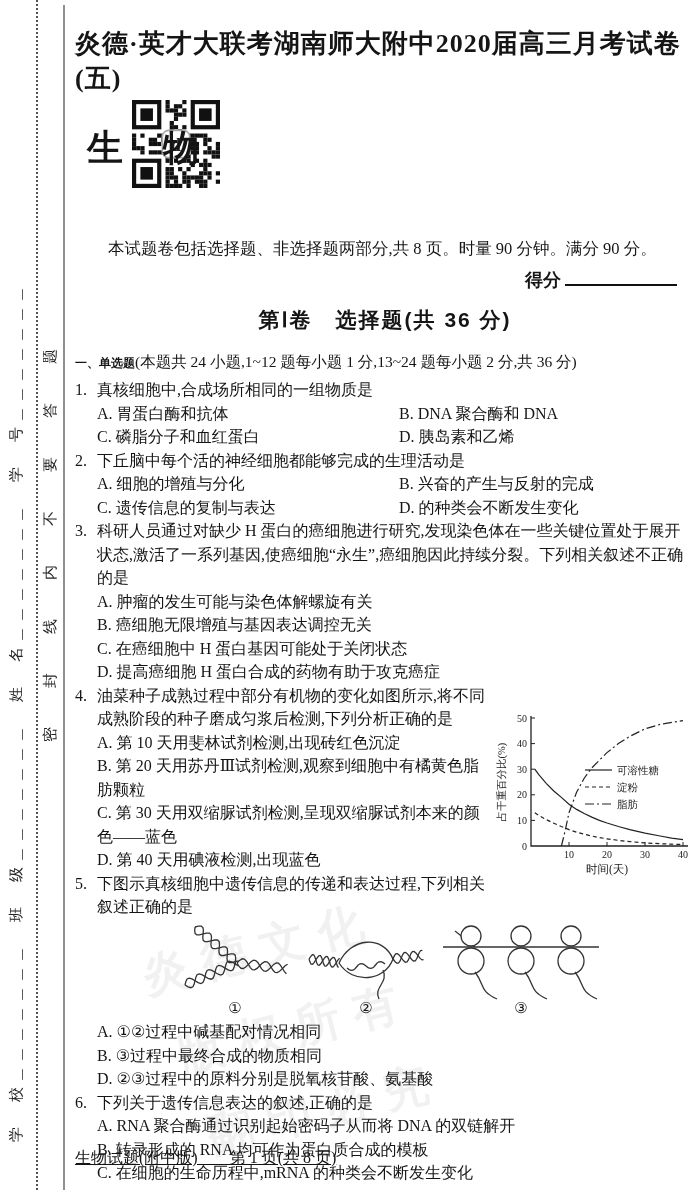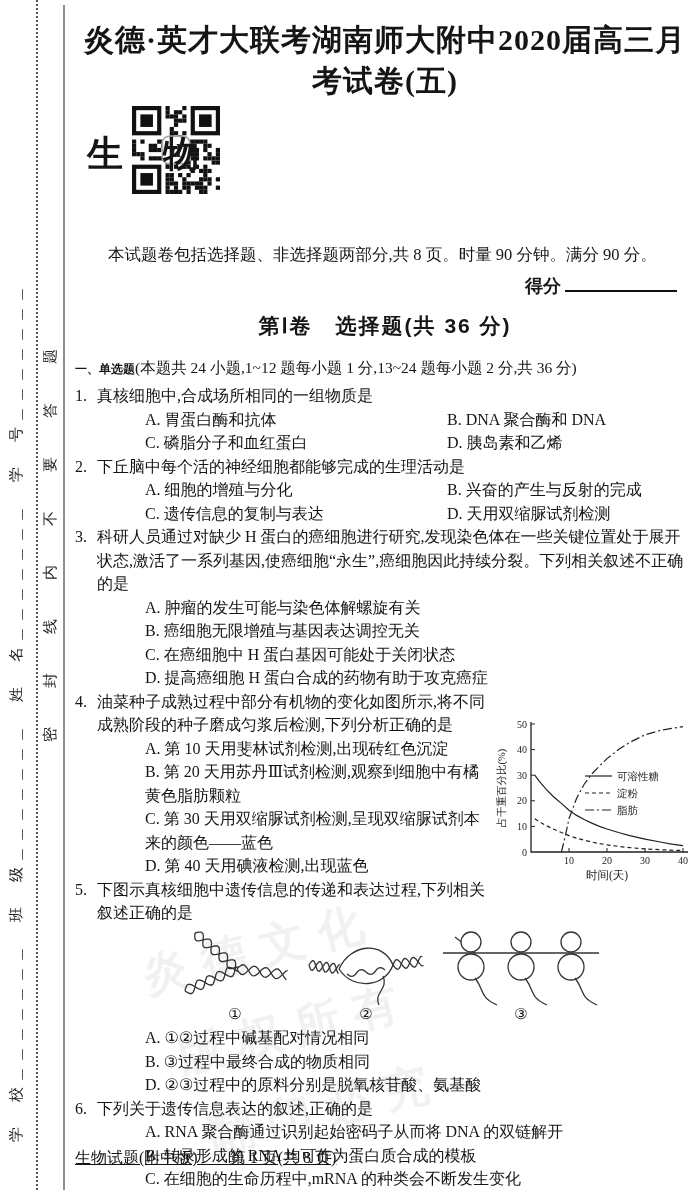--- a/index.html
+++ b/index.html
@@ -7,37 +7,37 @@
         font-family:"Liberation Serif","DejaVu Serif",serif;color:#151515;}
   
   .sb-dotted{position:absolute;left:36px;top:0;bottom:0;width:0;border-left:2px dotted #555;}
   .sb-solid{position:absolute;left:63px;top:5px;bottom:0;width:2px;background:#8f8f8f;}
   .vtext{position:absolute;white-space:nowrap;transform:rotate(-90deg);transform-origin:0 0;
          font-size:15px;color:#222;}
   .sb-fields{left:7px;top:1142px;letter-spacing:5px;}
   .sb-seal{left:41px;top:742px;letter-spacing:39px;}
   
   .main{position:absolute;left:75px;top:0;width:620px;}
-  .title{margin-top:20px;text-align:center;font-size:30px;font-weight:bold;letter-spacing:1px;}
+  .title{margin-top:26px;text-align:left;font-size:26px;font-weight:bold;letter-spacing:1px;}
   .header-row{position:relative;height:128px;}
   .qr{position:absolute;left:57px;top:4px;width:88px;height:88px;}
   .subject{position:absolute;left:12px;right:0;top:28px;font-size:36px;font-weight:bold;
            font-family:"Liberation Sans","DejaVu Sans",sans-serif;letter-spacing:2px;}
   .intro{margin:12px 0 0;text-indent:2em;font-size:16.5px;line-height:1.55;}
   .score-row{margin-top:6px;text-align:right;padding-right:18px;}
   .score-label{font-family:Liberation Sans, sans-serif;font-weight:bold;font-size:18px;}
   .score-line{display:inline-block;width:112px;border-bottom:2px solid #111;height:14px;}
   .part{margin:14px 0 0;text-align:center;font-size:21px;font-weight:bold;
         font-family:Liberation Sans, sans-serif;letter-spacing:2px;}
   .section{margin-top:17px;font-size:15.5px;line-height:1.4;}
   .sec-b{font-family:"Liberation Sans","DejaVu Sans",sans-serif;font-weight:bold;font-size:12px;}
   .questions{margin-top:6px;font-size:16px;line-height:23.5px;}
   .q{position:relative;padding-left:22px;margin:0;}
   .qnum{position:absolute;left:0;top:0;}
-  .opt{padding:0;margin-left:48px;}
+  .opt{padding:0;}
   .opts2{display:grid;grid-template-columns:302px 1fr;}
   .chartbox{float:right;width:200px;height:170px;margin:26px 0 4px 8px;}
   .diagram{display:flex;align-items:flex-start;gap:14px;margin:4px 0 0 82px;}
   .fig{text-align:center;}
   .fig svg{display:block;}
   .figlabel{font-size:15px;margin-top:-4px;}
   .footer{position:absolute;left:75px;width:620px;top:1148px;text-align:left;font-size:16px;text-decoration:underline;}
   .wm{position:absolute;font-size:46px;letter-spacing:14px;color:rgba(0,0,0,0.055);
       transform:rotate(-14deg);font-weight:bold;pointer-events:none;}
   svg text{font-family:"Liberation Serif","DejaVu Serif",serif;fill:#222;}
@@ -224,21 +224,21 @@
           <div class="opt">D. 胰岛素和乙烯</div>
         </div>
       </div>
 
       <div class="q">
         <span class="qnum">2.</span><span>下丘脑中每个活的神经细胞都能够完成的生理活动是</span>
         <div class="opts2">
           <div class="opt">A. 细胞的增殖与分化</div>
           <div class="opt">B. 兴奋的产生与反射的完成</div>
           <div class="opt">C. 遗传信息的复制与表达</div>
-          <div class="opt">D. 天用双缩脲试剂检测</div>
+          <div class="opt">D. 的种类会不断发生变化</div>
         </div>
       </div>
 
       <div class="q">
         <span class="qnum">3.</span><span>科研人员通过对缺少 H 蛋白的癌细胞进行研究,发现染色体在一些关键位置处于展开状态,激活了一系列基因,使癌细胞“永生”,癌细胞因此持续分裂。下列相关叙述不正确的是</span>
         <div>
           <div class="opt">A. 肿瘤的发生可能与染色体解螺旋有关</div>
           <div class="opt">B. 癌细胞无限增殖与基因表达调控无关</div>
           <div class="opt">C. 在癌细胞中 H 蛋白基因可能处于关闭状态</div>
           <div class="opt">D. 提高癌细胞 H 蛋白合成的药物有助于攻克癌症</div>

